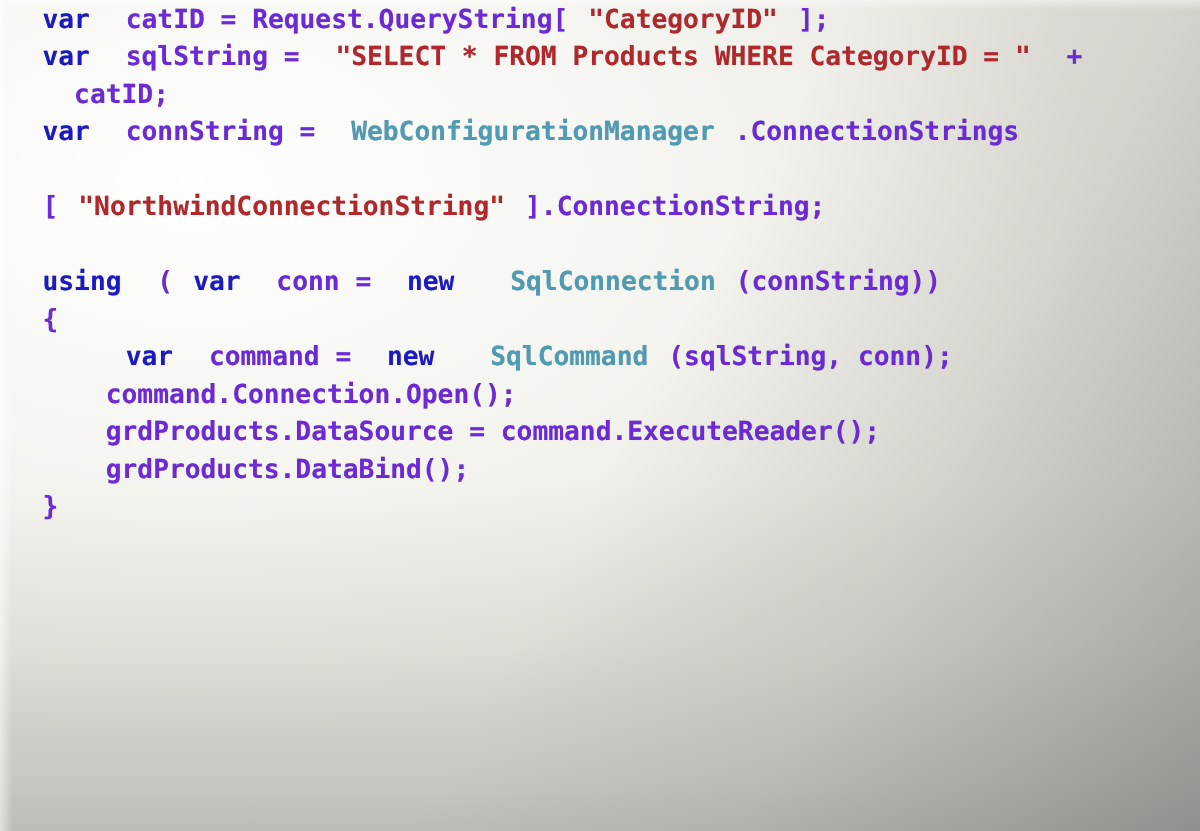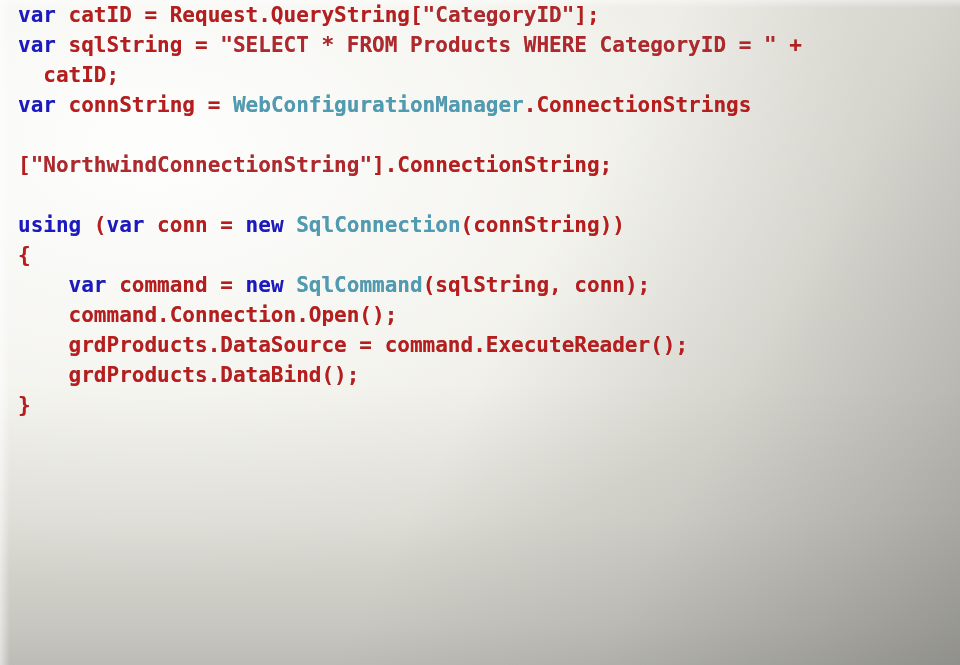--- a/index.html
+++ b/index.html
@@ -82,25 +82,26 @@
   .line {
     height: 30px;
     white-space: pre;
     padding-left: 18px;
   }
   .line.blank { }
 
   .tok-kw   { color: #1b19c4; }
   .tok-str  { color: #b2272b; }
   .tok-type { color: #4e9cb4; text-align: center; }
-  .tok-plain{ color: #b91c1c; }
+  .tok-plain{ color: #6d28d9; }
 
   
   #code .line span {
     text-shadow: 0 0 0.6px rgba(0,0,0,0.35);
+    margin-left: 16px;
   }
 </style>
 </head>
 <body>
 
 <div id="slide">
 
   <div class="wash-a"></div>
   <div class="wash-c"></div>
   <div class="wash-b"></div>

